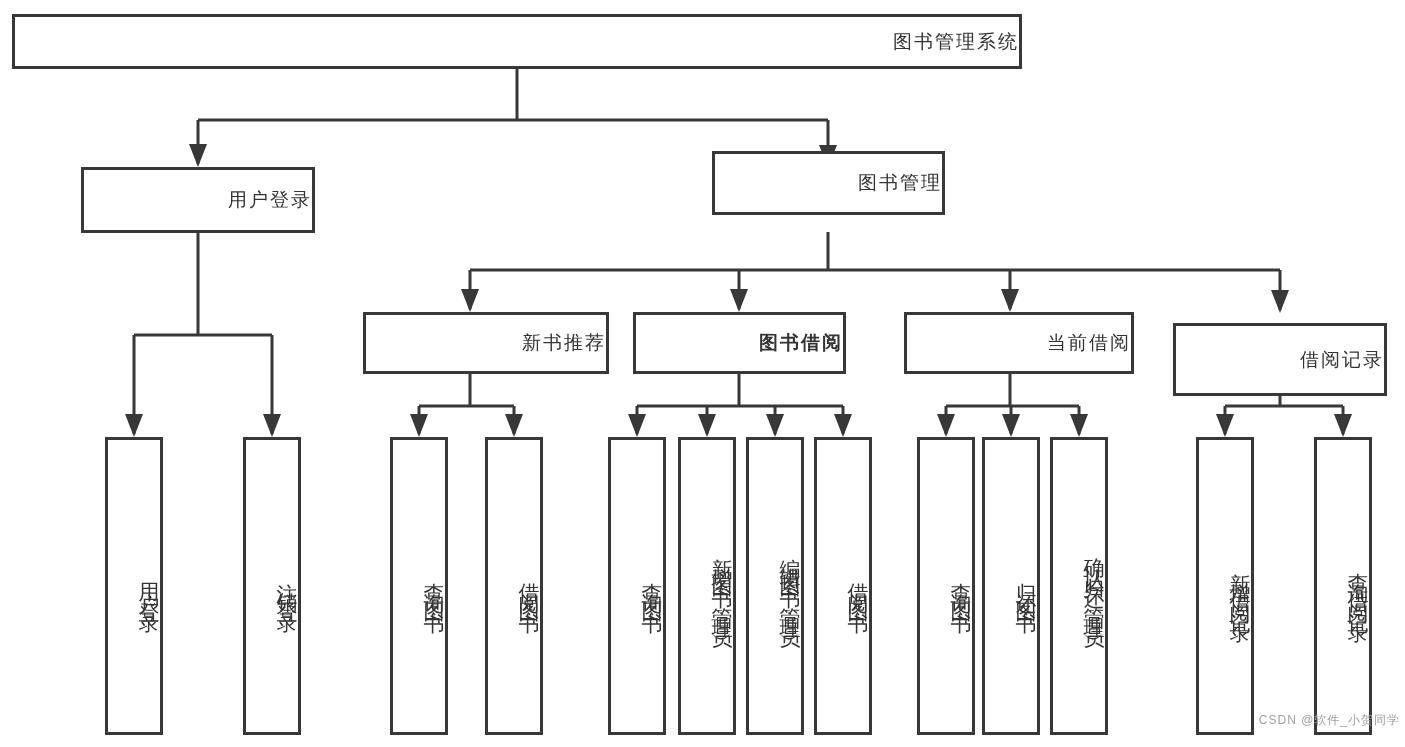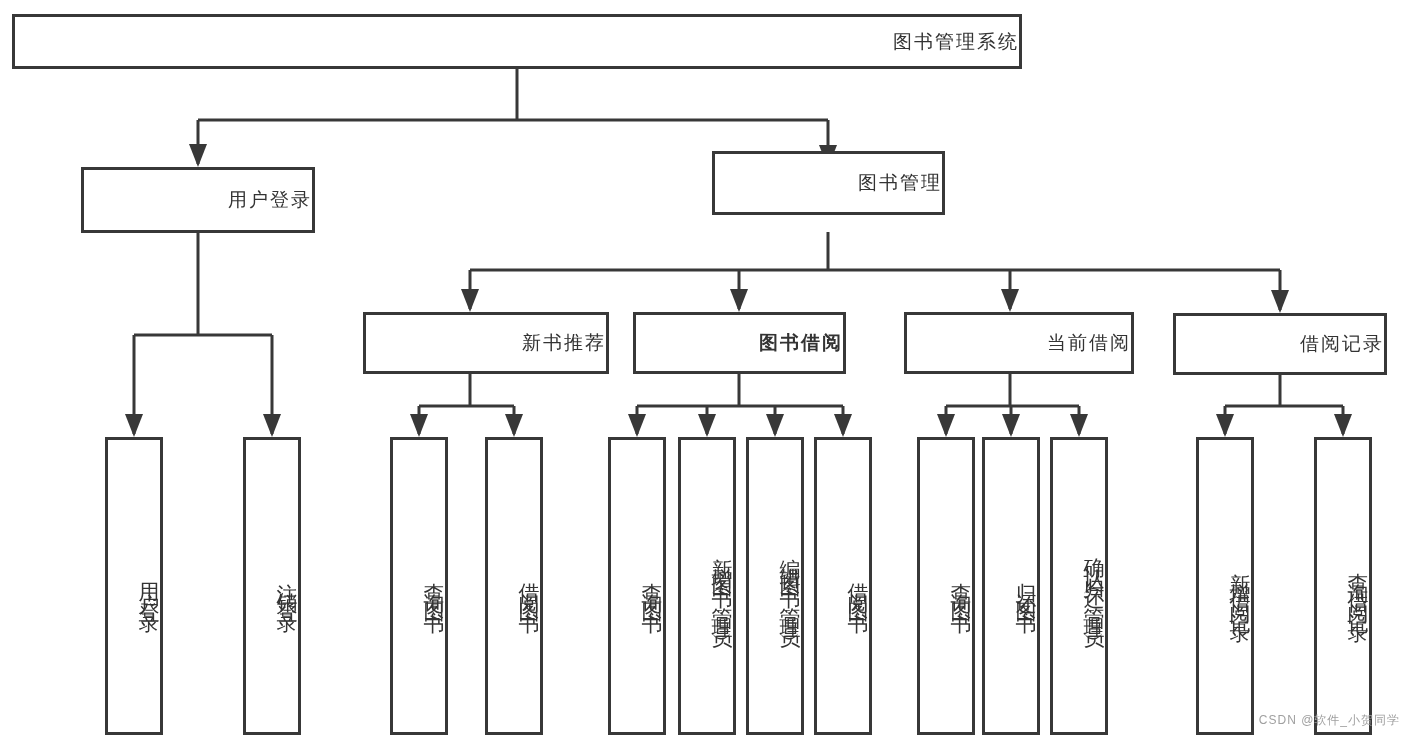--- a/index.html
+++ b/index.html
@@ -105,21 +105,21 @@
 
   <div class="box" style="left:363px; top:312px; width:246px; height:62px;font-family:Liberation Mono, monospace;">
     <span class="hlabel">新书推荐</span>
   </div>
   <div class="box" style="left:633px; top:312px; width:213px; height:62px;font-weight:bold;">
     <span class="hlabel">图书借阅</span>
   </div>
   <div class="box" style="left:904px; top:312px; width:230px; height:62px;">
     <span class="hlabel">当前借阅</span>
   </div>
-  <div class="box" style="left:1173px; top:313px; width:214px; height:62px;">
+  <div class="box" style="left:1173px; top:323px; width:214px; height:73px;">
     <span class="hlabel">借阅记录</span>
   </div>
 
   <div class="box" style="left:105px; top:437px; width:58px; height:298px;">
     <span class="vlabel">用户登录</span>
   </div>
   <div class="box" style="left:243px; top:437px; width:58px; height:298px;">
     <span class="vlabel">注销登录</span>
   </div>
 

